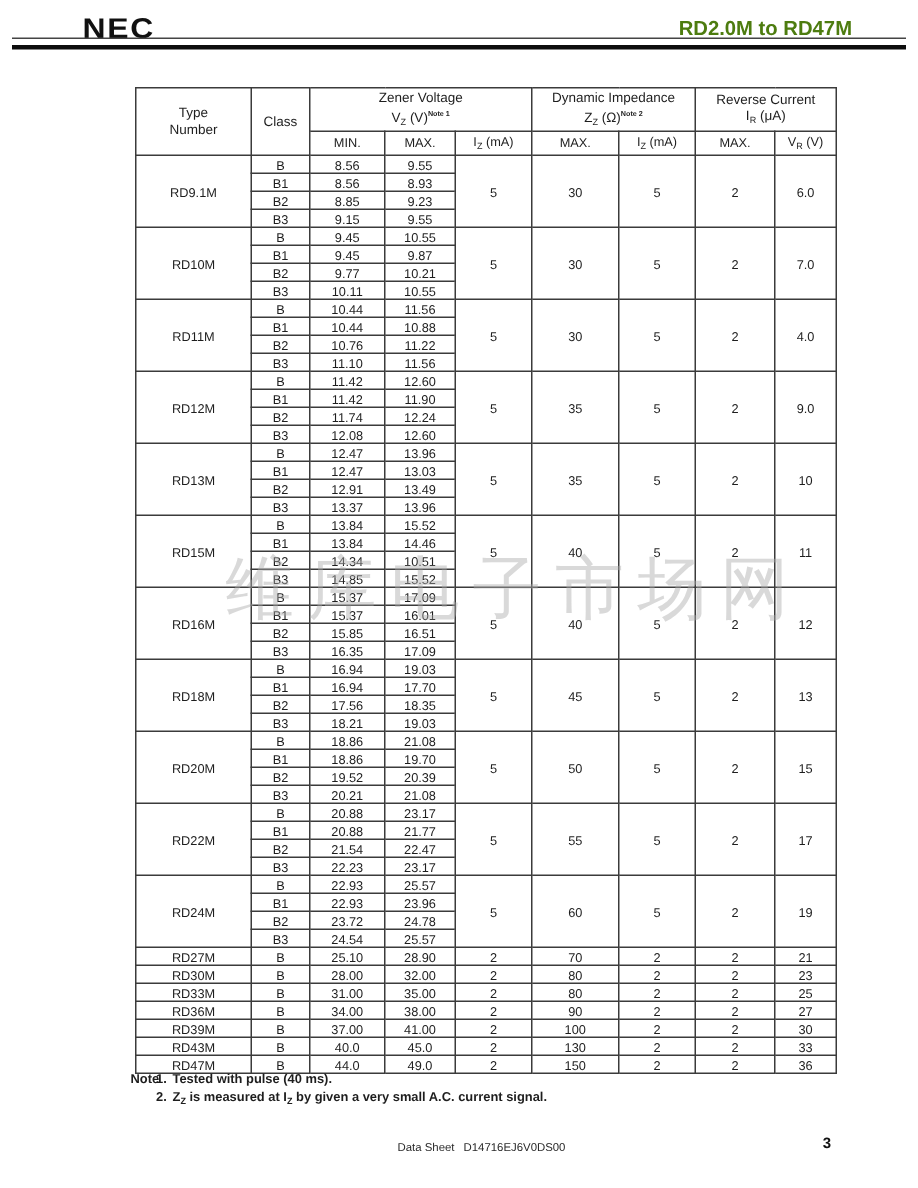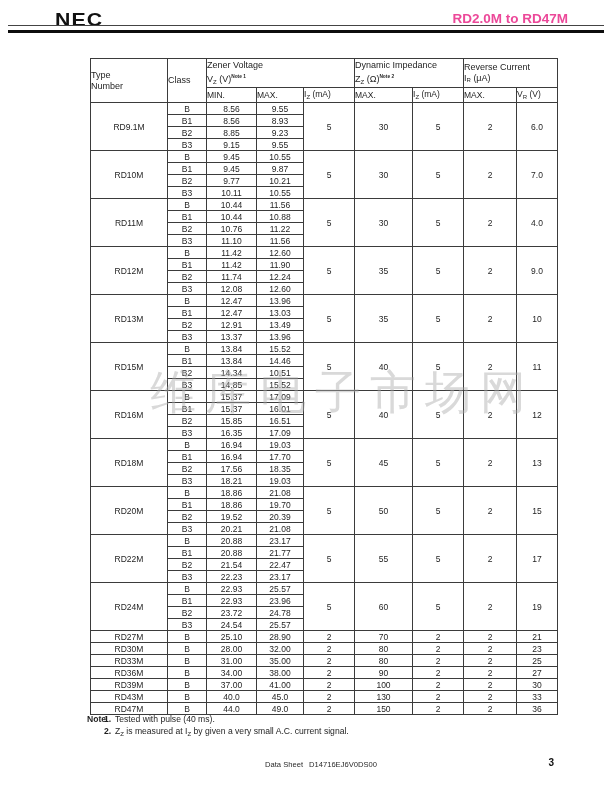--- a/index.html
+++ b/index.html
@@ -23,21 +23,21 @@
     letter-spacing: 1px;
     color: #111;
     transform: scaleX(1.12);
     transform-origin: left center;
   }
   .doc-title {
     position: absolute;
     right: 44px; top: 11px;
     font-size: 13.5px;
     font-weight: bold;
-    color: #ec4899;
+    color: #4d7c0f;
   }
   .rule-thin {
     position: absolute;
     left: 8px; right: 8px; top: 25px;
     height: 1px;
     background: #444;
   }
   .rule-thick {
     position: absolute;
     left: 8px; right: 8px; top: 30px;
@@ -65,21 +65,21 @@
     table-layout: fixed;
     z-index: 2;
   }
   table.spec, table.spec th, table.spec td {
     border: 1px solid #3b3b3b;
   }
   table.spec { border-width: 1.5px; }
   table.spec th {
     font-weight: normal;
     font-size: 9px;
-    text-align: left;
+    text-align: center;
     vertical-align: middle;
     color: #1e1e1e;
     line-height: 11px;
     padding: 1px 0;
     margin-left: 39px;
   }
   table.spec thead tr.h1 { height: 26px; }
   table.spec thead tr.h2 { height: 14px; padding-left: 40px; }
   table.spec thead tr.h2 th { font-size: 8.5px; }
   table.spec td {
@@ -107,21 +107,21 @@
     position: absolute;
     left: 87px; top: 713px;
     font-size: 8.6px;
     line-height: 12px;
     color: #1e1e1e;
     z-index: 2;
   }
   .note-line { display: flex; }
   .note-label { font-weight: bold; width: 17px; }
   .note-num { font-weight: bold; width: 11px; }
-  .note-text { white-space: nowrap; }
+  .note-text { white-space: nowrap; font-weight: bold; }
   
   .footer-center {
     position: absolute;
     left: 0; right: 0; top: 760px;
     text-align: center;
     font-size: 7.6px;
     color: #2a2a2a;
     padding-left: 30px;
   }
   .footer-center .doc-number { margin-left: 6px; }

